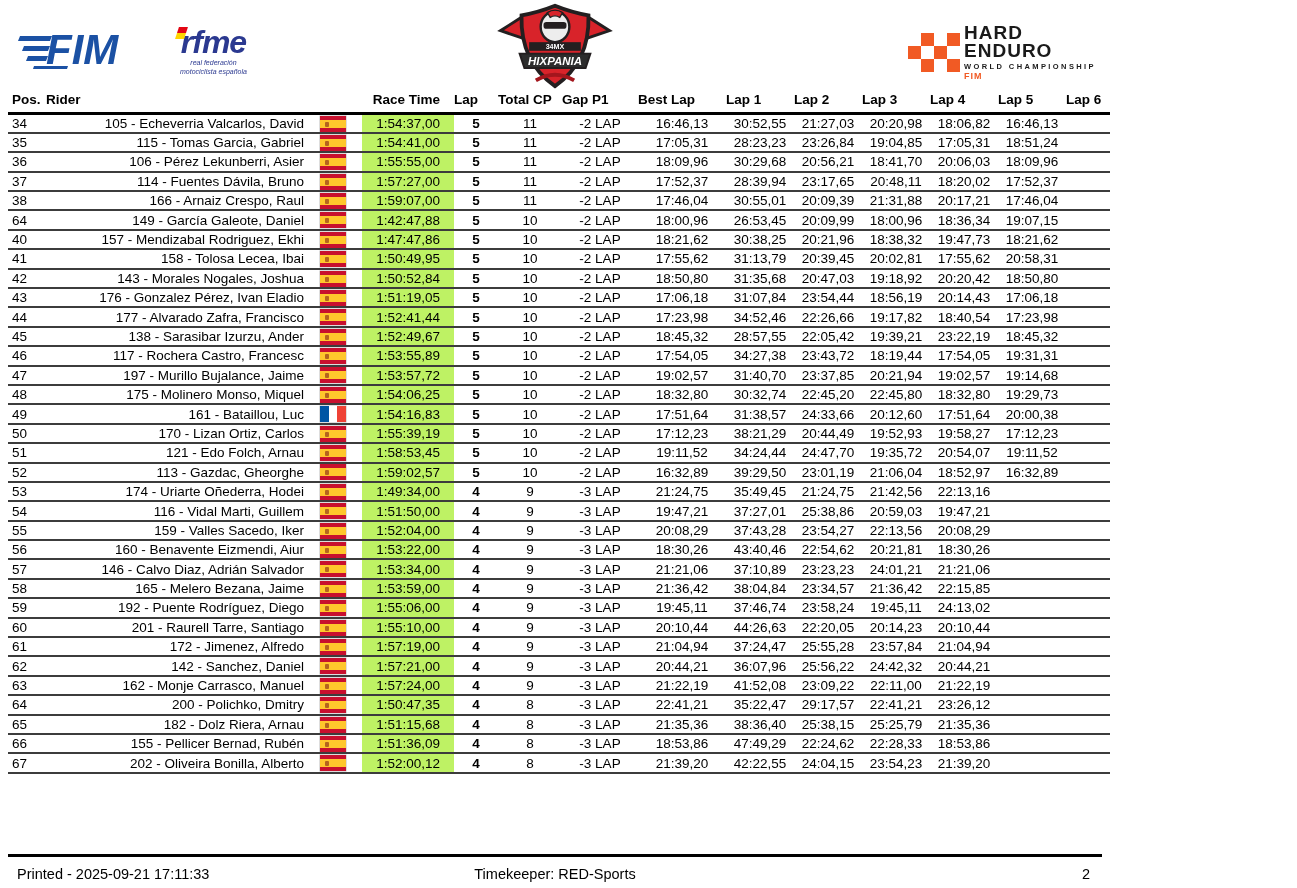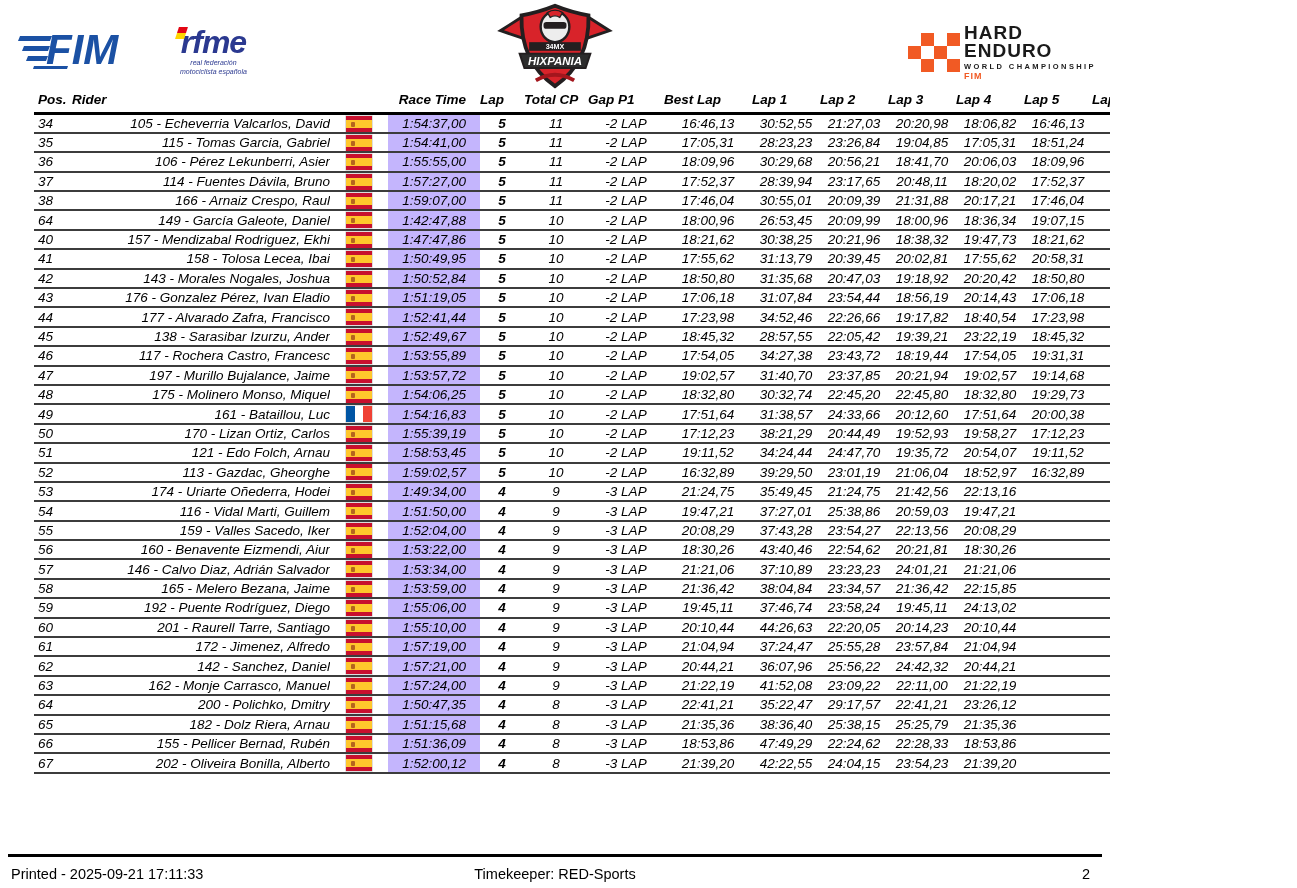--- a/index.html
+++ b/index.html
@@ -16,44 +16,44 @@
   .rfme-sub { font-size:7px; color:#2b3990; line-height:1.25; margin-top:1px; font-style:italic; }
   .logo-hix { position:absolute; left:50%; transform:translateX(-50%); top:2px; }
   .logo-he { position:absolute; right:14px; top:24px; display:flex; align-items:center; gap:4px; }
   .he-checker { display:grid; grid-template-columns:repeat(4,13px); grid-template-rows:repeat(3,13px); }
   .he-checker span.on { background:#f15a24; }
   .he-text .he-big { font-size:19px; font-weight:900; letter-spacing:1px; line-height:0.95; color:#1a1a1a; }
   .he-text .he-wc { font-size:7.5px; font-weight:bold; letter-spacing:2.4px; color:#1a1a1a; margin-top:2px; }
   .he-text .he-fim { font-size:9px; font-weight:900; color:#f15a24; letter-spacing:1px; }
 
   
-  table { width:1262px; margin:0 15px 0 34px; border-collapse:collapse; table-layout:fixed;font-style:italic; }
+  table { width:1262px; margin:0 15px 0 8px; border-collapse:collapse; table-layout:fixed; }
   thead th { font-size:13.5px; font-weight:bold; text-align:left; padding:4px 0 5px 0; border-bottom:3px solid #000; white-space:nowrap; }
   thead th:nth-child(1) { text-align:left; padding-left:4px; }
   thead th:nth-child(2) { text-align:left; }
   thead th:nth-child(4) { text-align:right; padding-right:14px; }
   tbody tr { border-bottom:2px solid #3c3c3c; }
   tbody td { font-size:13.5px; height:19.4px; text-align:center; vertical-align:middle; white-space:nowrap; overflow:hidden; }
   .td-pos { text-align:left; padding-left:4px; }
   .td-rider { text-align:right; }
-  .td-rt { text-align:right; padding-right:14px; background:#c4b5fd; }
+  .td-rt { text-align:right; padding-right:14px; background:#bef264; }
   .td-lapcount { font-weight:bold; }
   col.c-pos{width:38px} col.c-rider{width:258px} col.c-flag{width:58px} col.c-rt{width:92px}
   col.c-lap{width:44px} col.c-cp{width:64px} col.c-gap{width:76px} col.c-best{width:88px}
   col.c-l{width:68px}
 
   
   .flag { display:inline-block; width:26px; height:16px; vertical-align:middle; position:relative; box-shadow:0 0 0 0.5px #bbb; }
   .flag-es { background:linear-gradient(to bottom,#c8102e 0 25%, #ffc72c 25% 75%, #c8102e 75% 100%); }
   .flag-es::after { content:''; position:absolute; left:5px; top:6px; width:4px; height:5px; background:#b5651d; border-radius:1px; }
   .flag-fr { background:linear-gradient(to right,#0055a4 0 33.4%, #ffffff 33.4% 66.7%, #ef4135 66.7% 100%); }
 
   
   .ftr { position:absolute; left:8px; right:8px; bottom:6px; border-top:3px solid #000; padding-top:9px; font-size:14.5px; }
-  .ftr .f-printed { position:absolute; left:3px; top:9px; }
+  .ftr .f-printed { position:absolute; left:9px; top:9px; }
   .ftr .f-center  { text-align:center; }
   .ftr .f-page { position:absolute; right:12px; top:9px; }
 </style>
 </head>
 <body>
 
 <div class="page">
 
   <div class="hdr">
 

